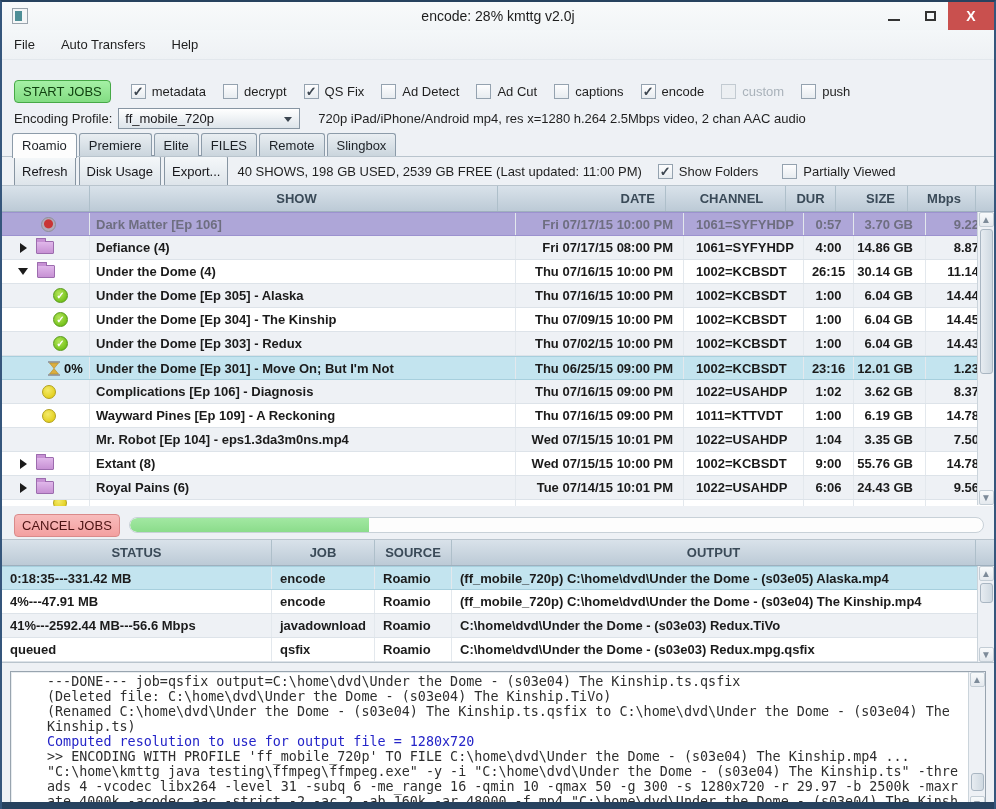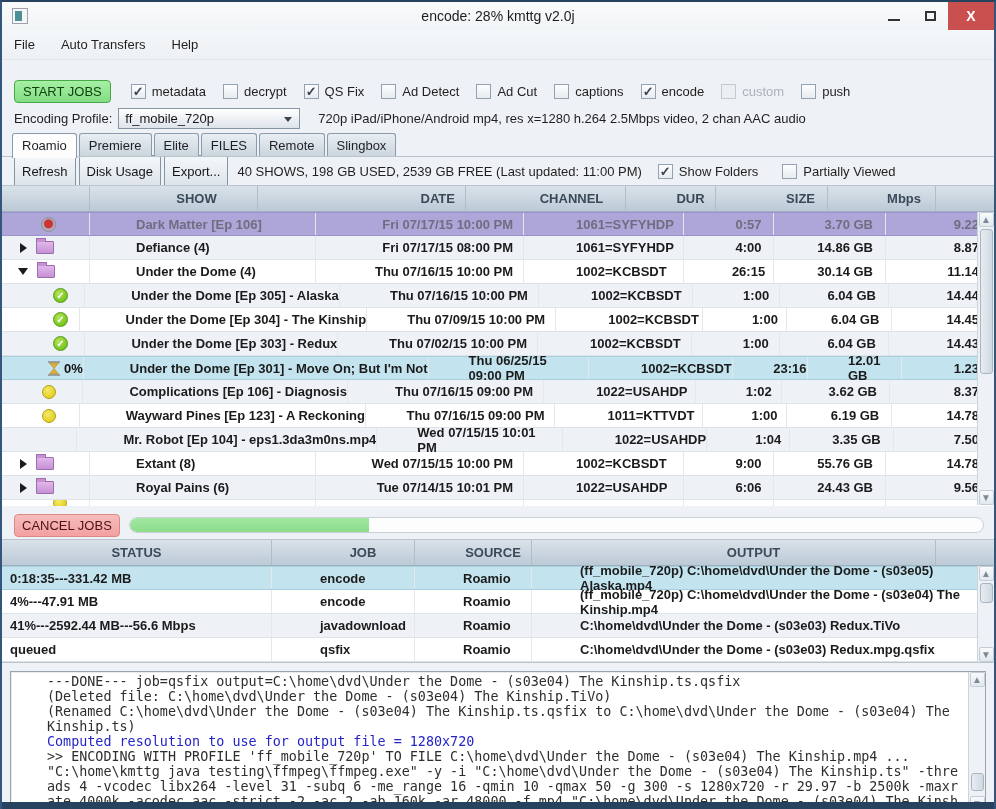--- a/index.html
+++ b/index.html
@@ -60,21 +60,21 @@
 
   
   .controls-row { height:28px; display:flex; align-items:center; padding-left:12px; }
   .btn { background:linear-gradient(#f5f8fa,#dce3e9); border:1px solid #8795a2; border-radius:3px;
          padding:8px 7px; font-size:13px; color:#16161a; cursor:pointer; margin-right:3px; font-family:inherit; }
   .summary-text { font-size:13px; color:#1f1f1f; margin-left:6px; }
   .controls-row .cb-group { margin-left:16px; }
 
   
   .show-table { height:321px; border-top:1px solid #b9c4cd; border-bottom:1px solid #b9c4cd; background:#fff; position:relative; }
-  .thead, .tr { display:flex;gap:40px; }
+  .thead, .tr { display:flex; }
   .thead { height:26px; background:linear-gradient(#d9e2ea,#bccad6); border-bottom:1px solid #9fb0be; }
   .th { font-size:13px; font-weight:bold; color:#3a4a58; display:flex; align-items:center; justify-content:center;
         border-right:1px solid #aebfca; }
   .tr { height:24px; border-bottom:1px solid #dde3e9; background:#fff; }
   .tr.alt { background:#eef1f5; }
   .tr.sel-purple { background:#aea6d8; border-top:1px solid #9c92cf; border-bottom:1px solid #9c92cf; }
   .tr.sel-purple .cell-title, .tr.sel-purple .td { color:#6e6e80; }
   .tr.sel-blue { background:#c3e4ef; border-top:1px solid #a7cfdd; border-bottom:1px solid #a7cfdd; }
   .td { font-size:13px; font-weight:bold; color:#1b1b1b; display:flex; align-items:center; border-right:1px solid #e3e8ed; }
   .c-tree { width:88px; }
@@ -367,21 +367,21 @@
           <div class="td c-channel">1022=USAHDP</div>
           <div class="td c-dur">1:02</div>
           <div class="td c-size">3.62 GB</div>
           <div class="td c-mbps">8.37</div>
         </div>
         <div class="tr">
           <div class="td c-tree tree-cell">
             <span class="icon-yellow"></span>
           </div>
           <div class="td c-show">
-            <span class="cell-title">Wayward Pines [Ep 123] - A Reckoning</span>
+            <span class="cell-title">Wayward Pines [Ep 109] - A Reckoning</span>
           </div>
           <div class="td c-date">Thu 07/16/15 09:00 PM</div>
           <div class="td c-channel">1011=KTTVDT</div>
           <div class="td c-dur">1:00</div>
           <div class="td c-size">6.19 GB</div>
           <div class="td c-mbps">14.78</div>
         </div>
         <div class="tr alt">
           <div class="td c-tree tree-cell"></div>
           <div class="td c-show">

